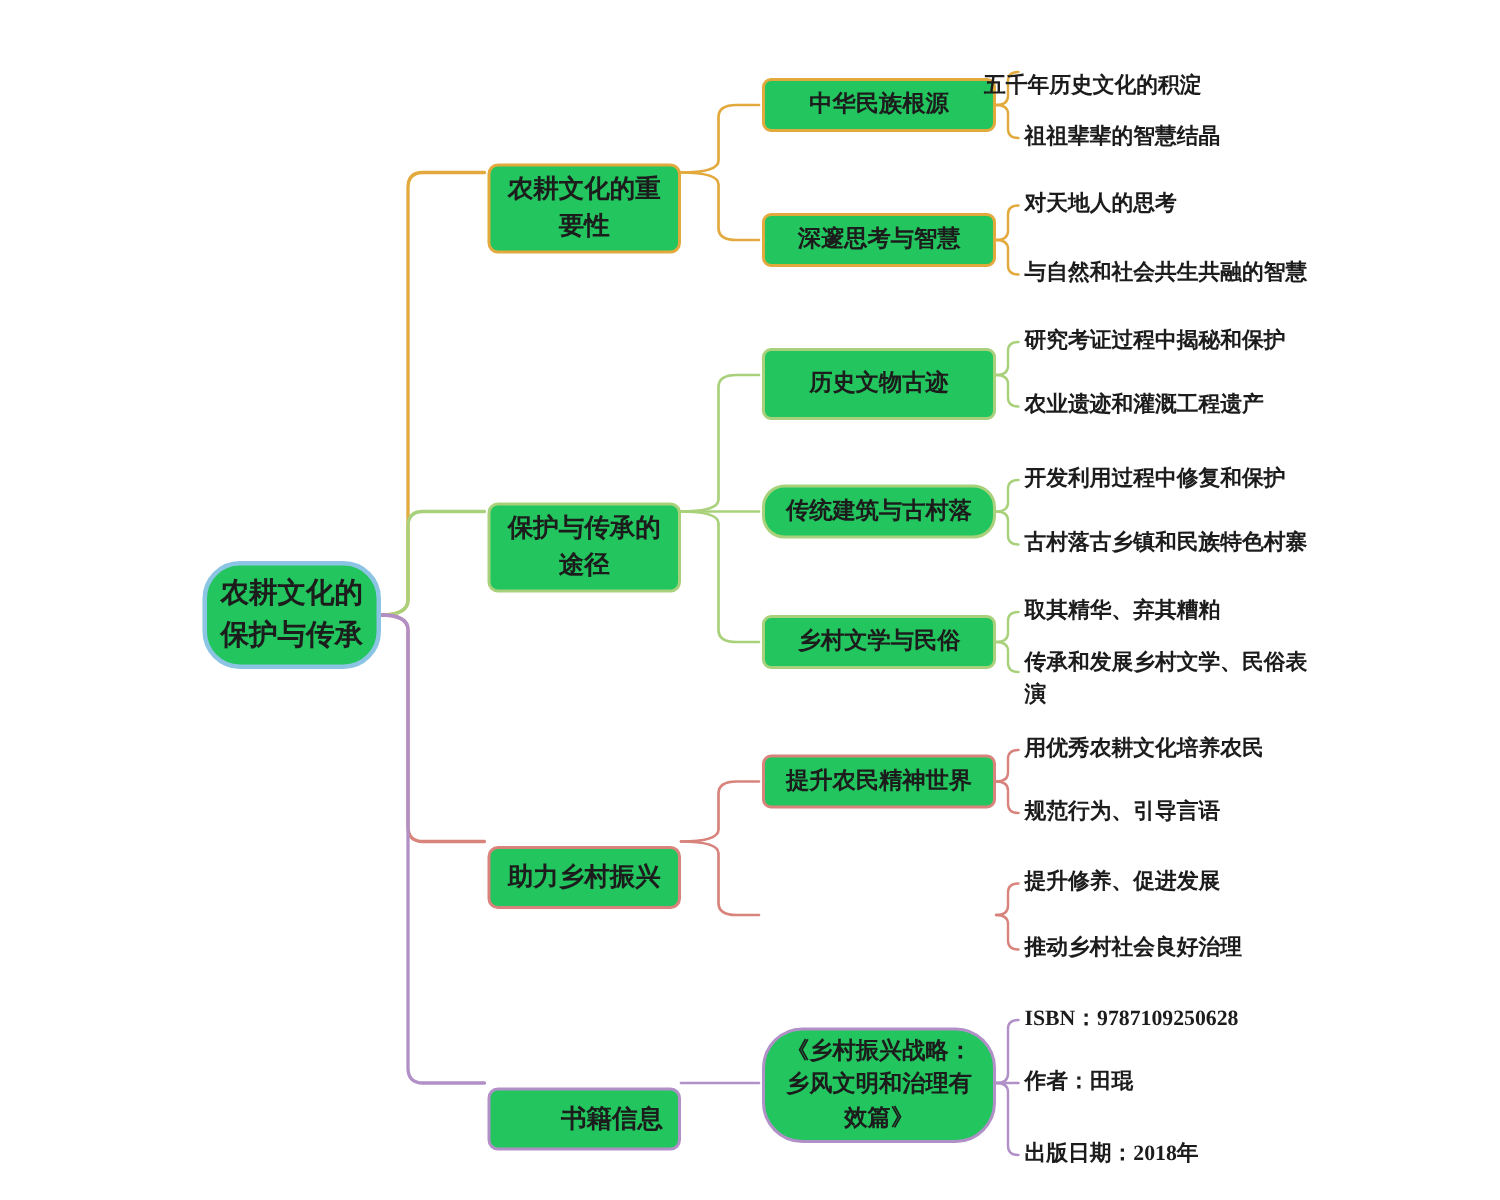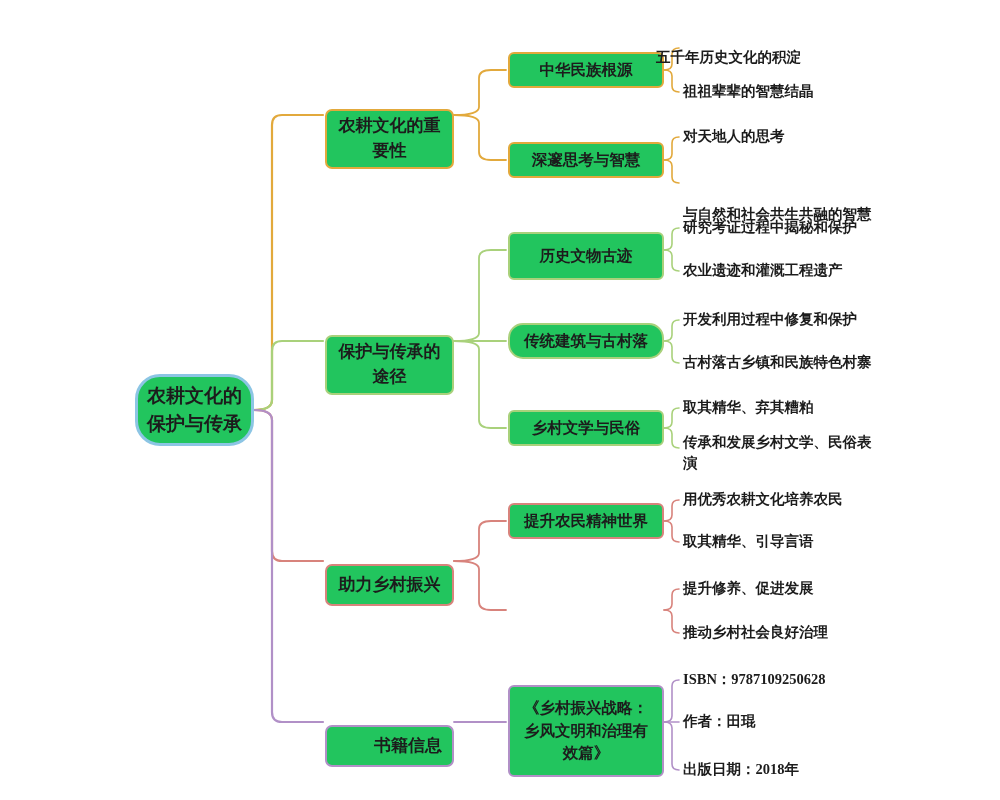--- a/index.html
+++ b/index.html
@@ -115,36 +115,36 @@
 
   <div class="box l2-box bd-orange" style="left:508px; top:52px; width:156px; height:36px;">中华民族根源</div>
   <div class="box l2-box bd-orange" style="left:508px; top:142px; width:156px; height:36px;">深邃思考与智慧</div>
 
   <div class="box l2-box bd-green" style="left:508px; top:232px; width:156px; height:48px;">历史文物古迹</div>
   <div class="box l2-box bd-green" style="left:508px; top:323px; width:156px; height:36px;border-radius:15px;">传统建筑与古村落</div>
   <div class="box l2-box bd-green" style="left:508px; top:410px; width:156px; height:36px;">乡村文学与民俗</div>
 
   <div class="box l2-box bd-red" style="left:508px; top:503px; width:156px; height:36px;">提升农民精神世界</div>
 
-  <div class="box l2-box bd-purple" style="left:508px; top:685px; width:156px; height:92px;">《乡村振兴战略：乡风文明和治理有效篇》</div>
+  <div class="box l2-box bd-purple" style="left:508px; top:685px; width:156px; height:77px;border-radius:27px;">《乡村振兴战略：乡风文明和治理有效篇》</div>
 
   <div class="leaf" style="left:656px; top:37px;margin-top:10px;">五千年历史文化的积淀</div>
   <div class="leaf" style="left:683px; top:81px;">祖祖辈辈的智慧结晶</div>
   <div class="leaf" style="left:683px; top:126px;">对天地人的思考</div>
-  <div class="leaf" style="left:683px; top:172px;margin-top:32px;">与自然和社会共生共融的智慧</div>
+  <div class="leaf" style="left:683px; top:172px;">与自然和社会共生共融的智慧</div>
 
   <div class="leaf" style="left:683px; top:217px;">研究考证过程中揭秘和保护</div>
   <div class="leaf" style="left:683px; top:260px;">农业遗迹和灌溉工程遗产</div>
   <div class="leaf" style="left:683px; top:309px;">开发利用过程中修复和保护</div>
   <div class="leaf" style="left:683px; top:352px;">古村落古乡镇和民族特色村寨</div>
   <div class="leaf" style="left:683px; top:397px;">取其精华、弃其糟粕</div>
   <div class="leaf wrap" style="left:683px; top:432px; width:198px;">传承和发展乡村文学、民俗表演</div>
 
   <div class="leaf" style="left:683px; top:489px;">用优秀农耕文化培养农民</div>
-  <div class="leaf" style="left:683px; top:531px;">取其精华、引导言语</div>
+  <div class="leaf" style="left:683px; top:531px;">规范行为、引导言语</div>
   <div class="leaf" style="left:683px; top:578px;">提升修养、促进发展</div>
   <div class="leaf" style="left:683px; top:622px;">推动乡村社会良好治理</div>
 
   <div class="leaf" style="left:683px; top:669px;">ISBN：9787109250628</div>
   <div class="leaf" style="left:683px; top:711px;">作者：田琨</div>
   <div class="leaf" style="left:683px; top:759px;">出版日期：2018年</div>
 
 </div>
 
 </body></html>

